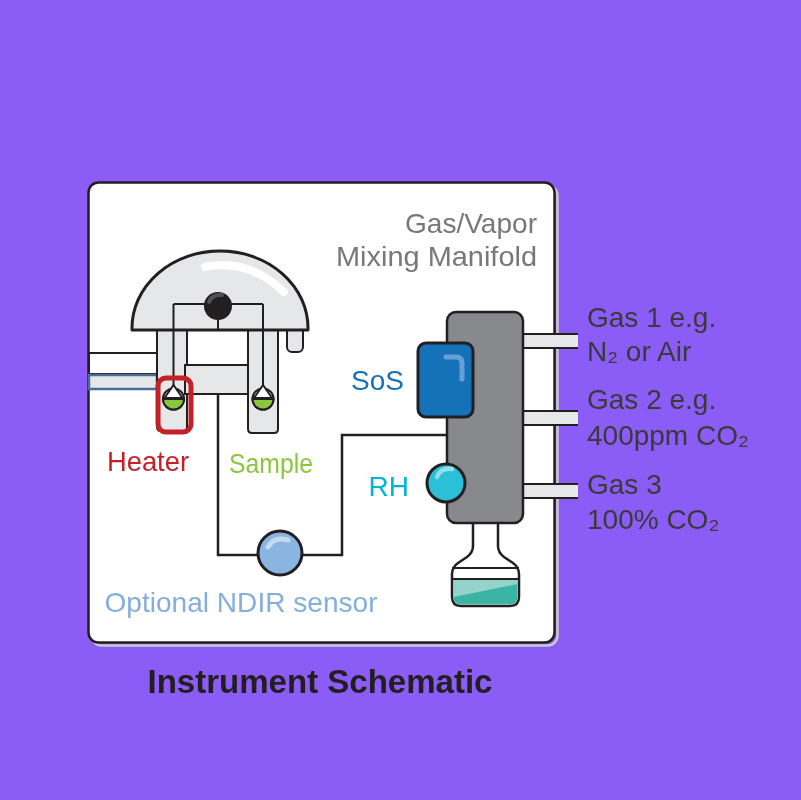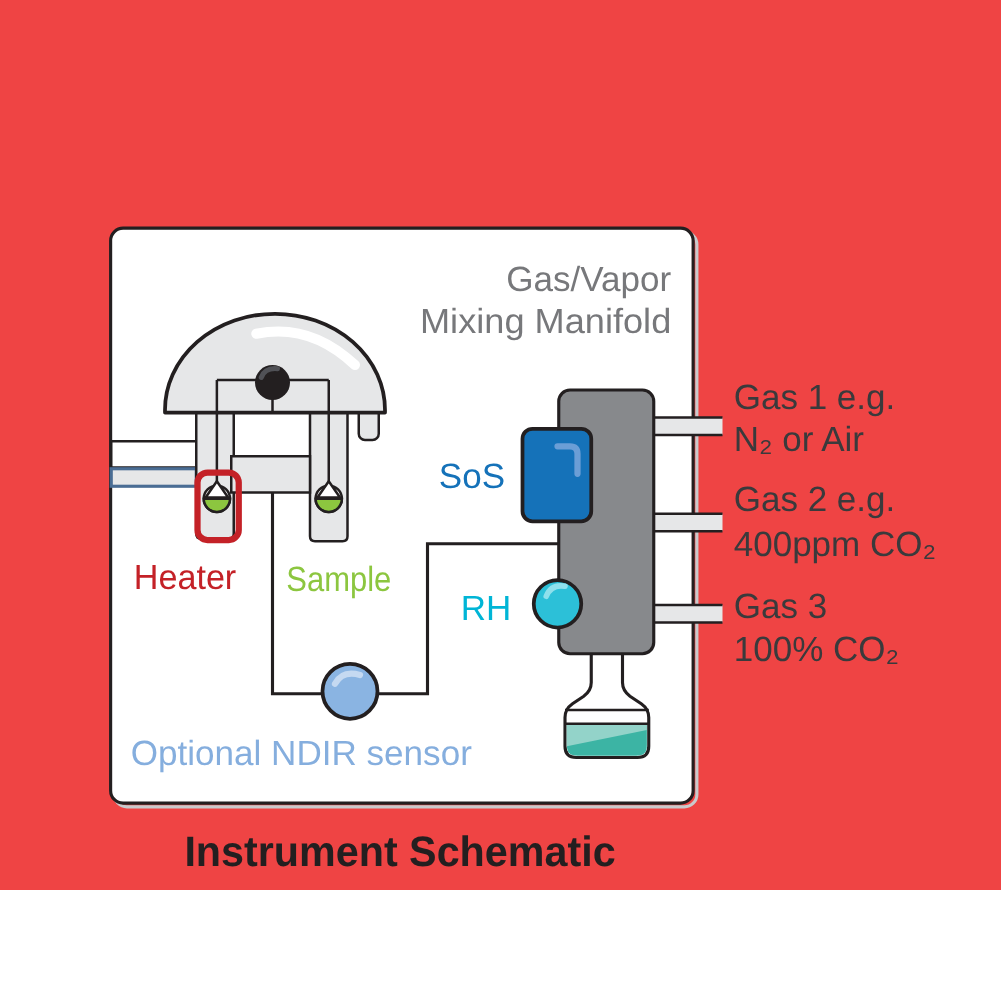--- a/index.html
+++ b/index.html
@@ -1,16 +1,16 @@
 <!DOCTYPE html>
 <html><head>
 <meta charset="utf-8">
 <style>
   html,body{margin:0;padding:0;background:#ffffff;}
-  .stage{position:relative;width:801px;height:712px;background:#ef4444;overflow:hidden;
+  .stage{position:relative;width:801px;height:800px;background:#8b5cf6;overflow:hidden;
          font-family:"Liberation Sans",sans-serif;}
   svg{position:absolute;left:0;top:0;}
   text{font-family:"Liberation Sans",sans-serif;}
   .t-label{font-size:28px;}
   .t-gray{font-size:28px;}
   .t-gas{font-size:28px;}
   .t-title{font-size:34px;font-weight:bold;}
 </style>
 </head>
 <body>

